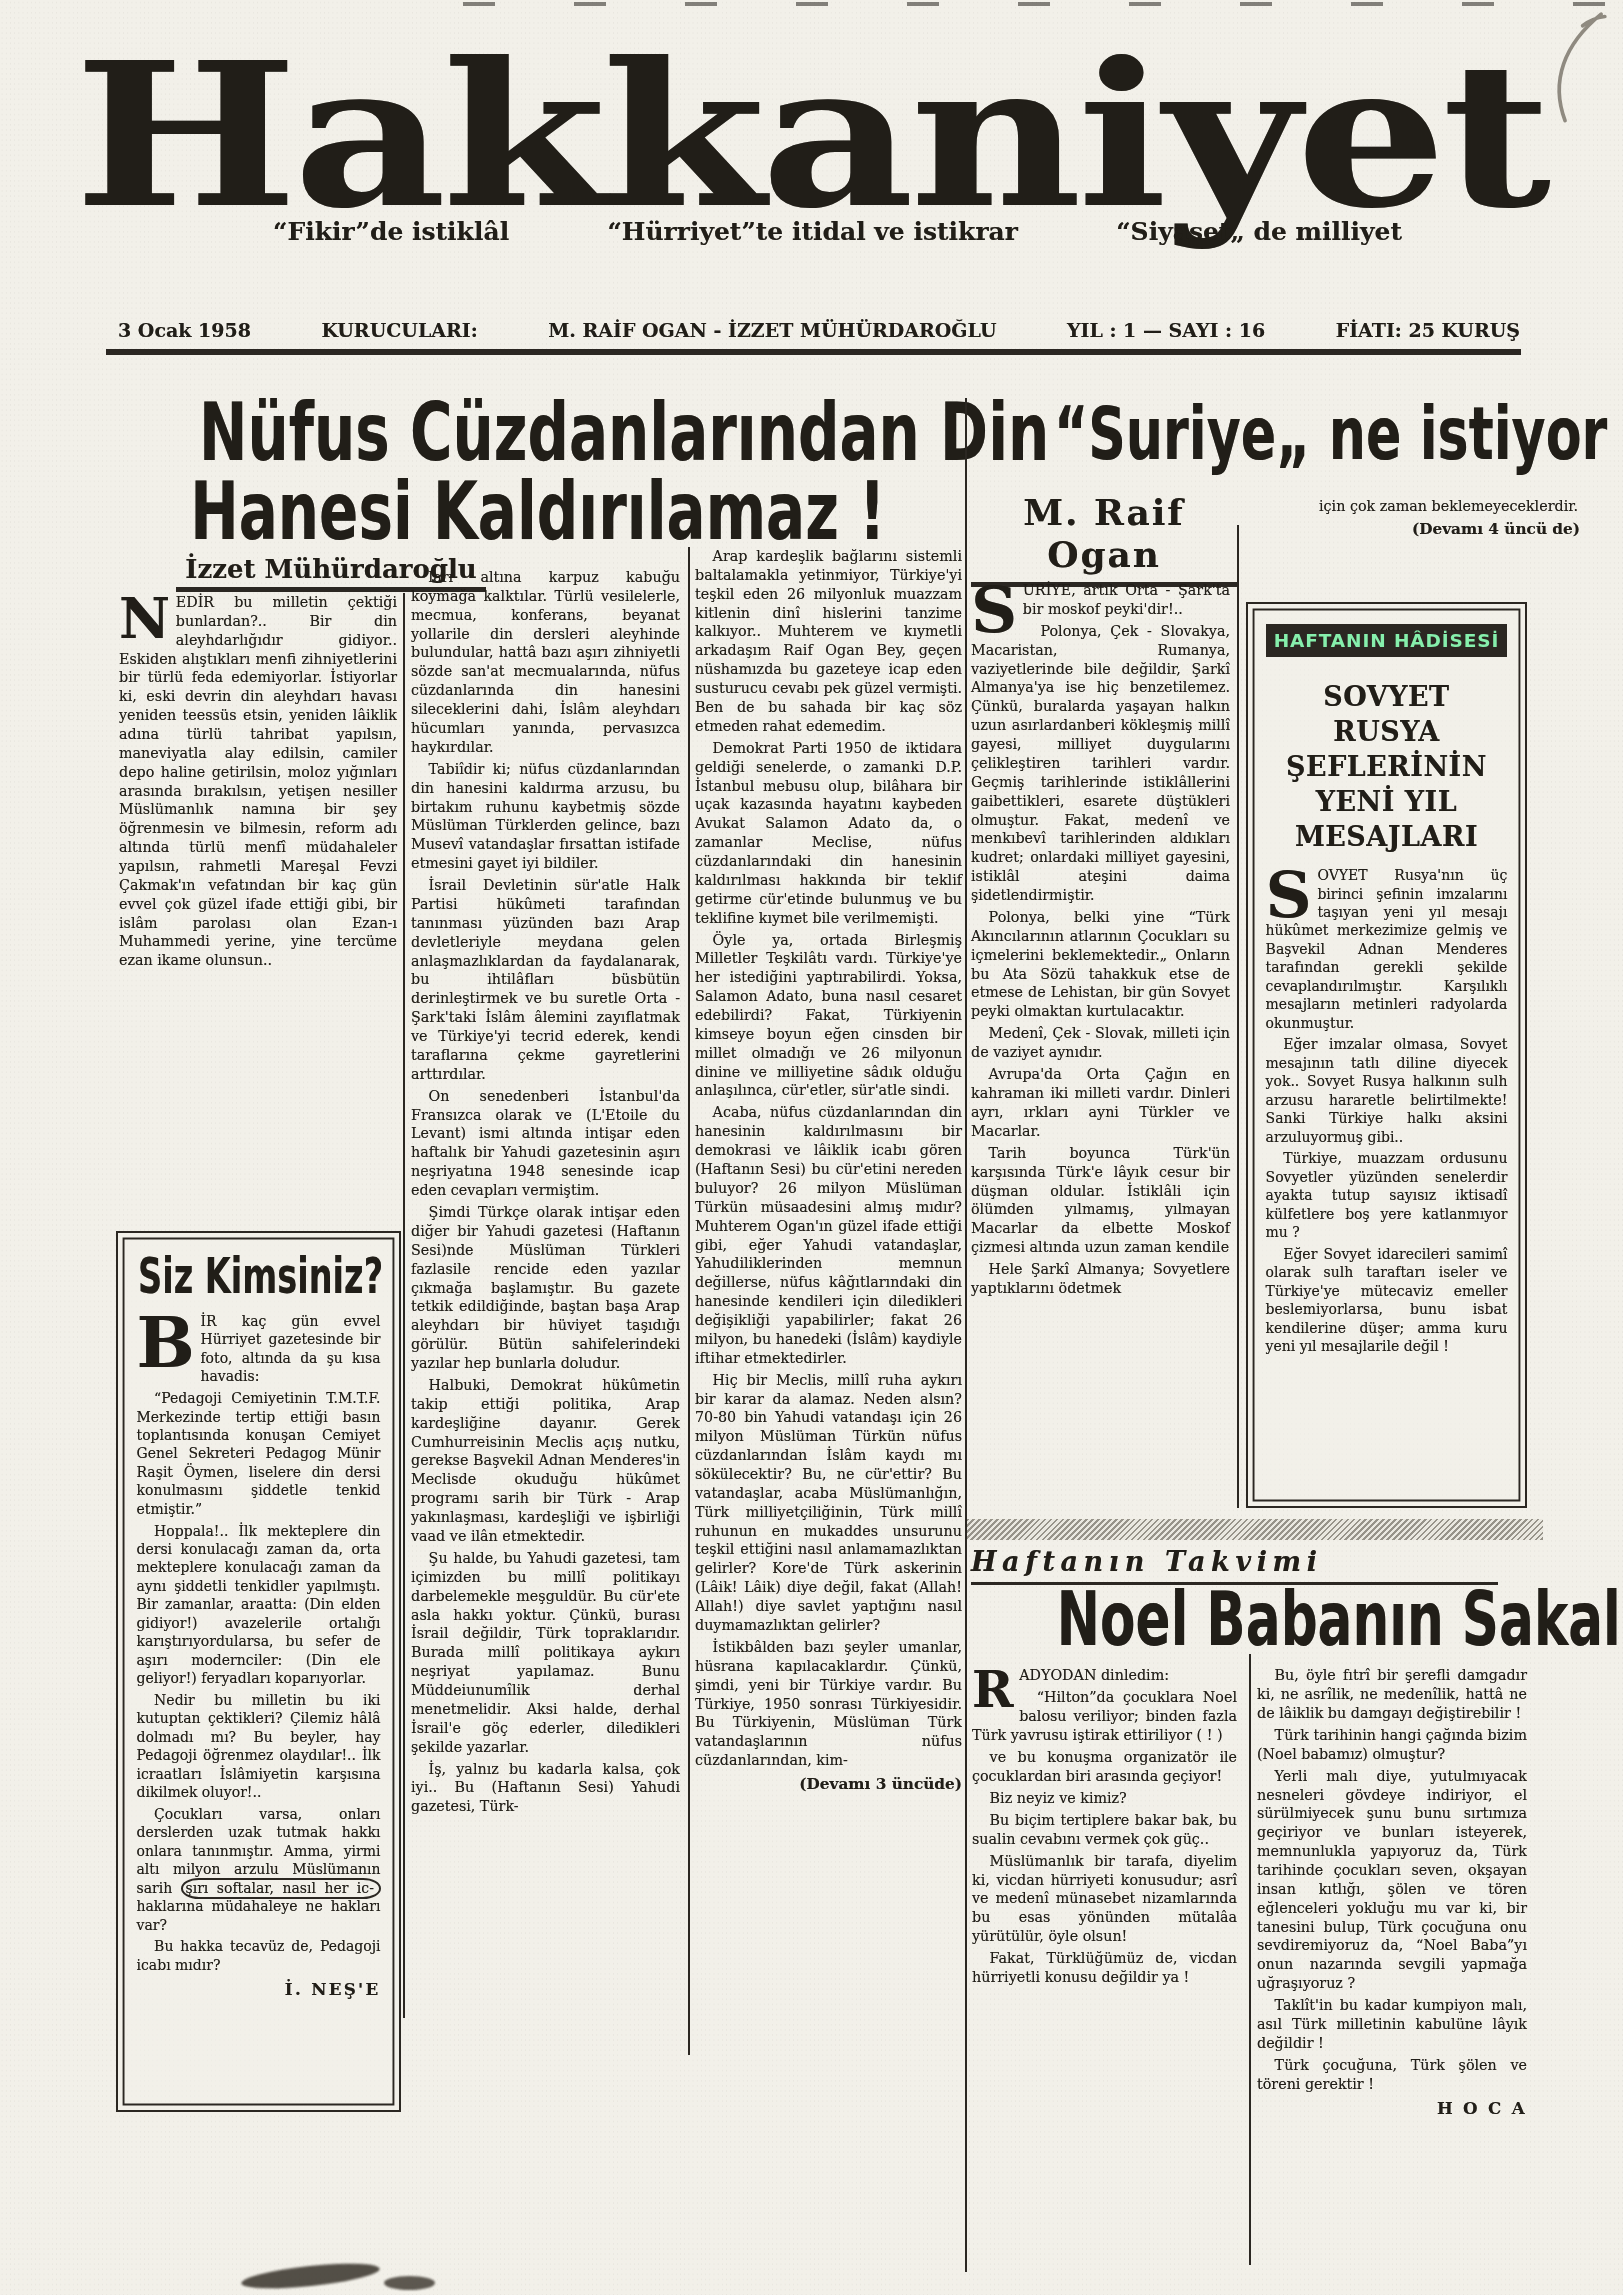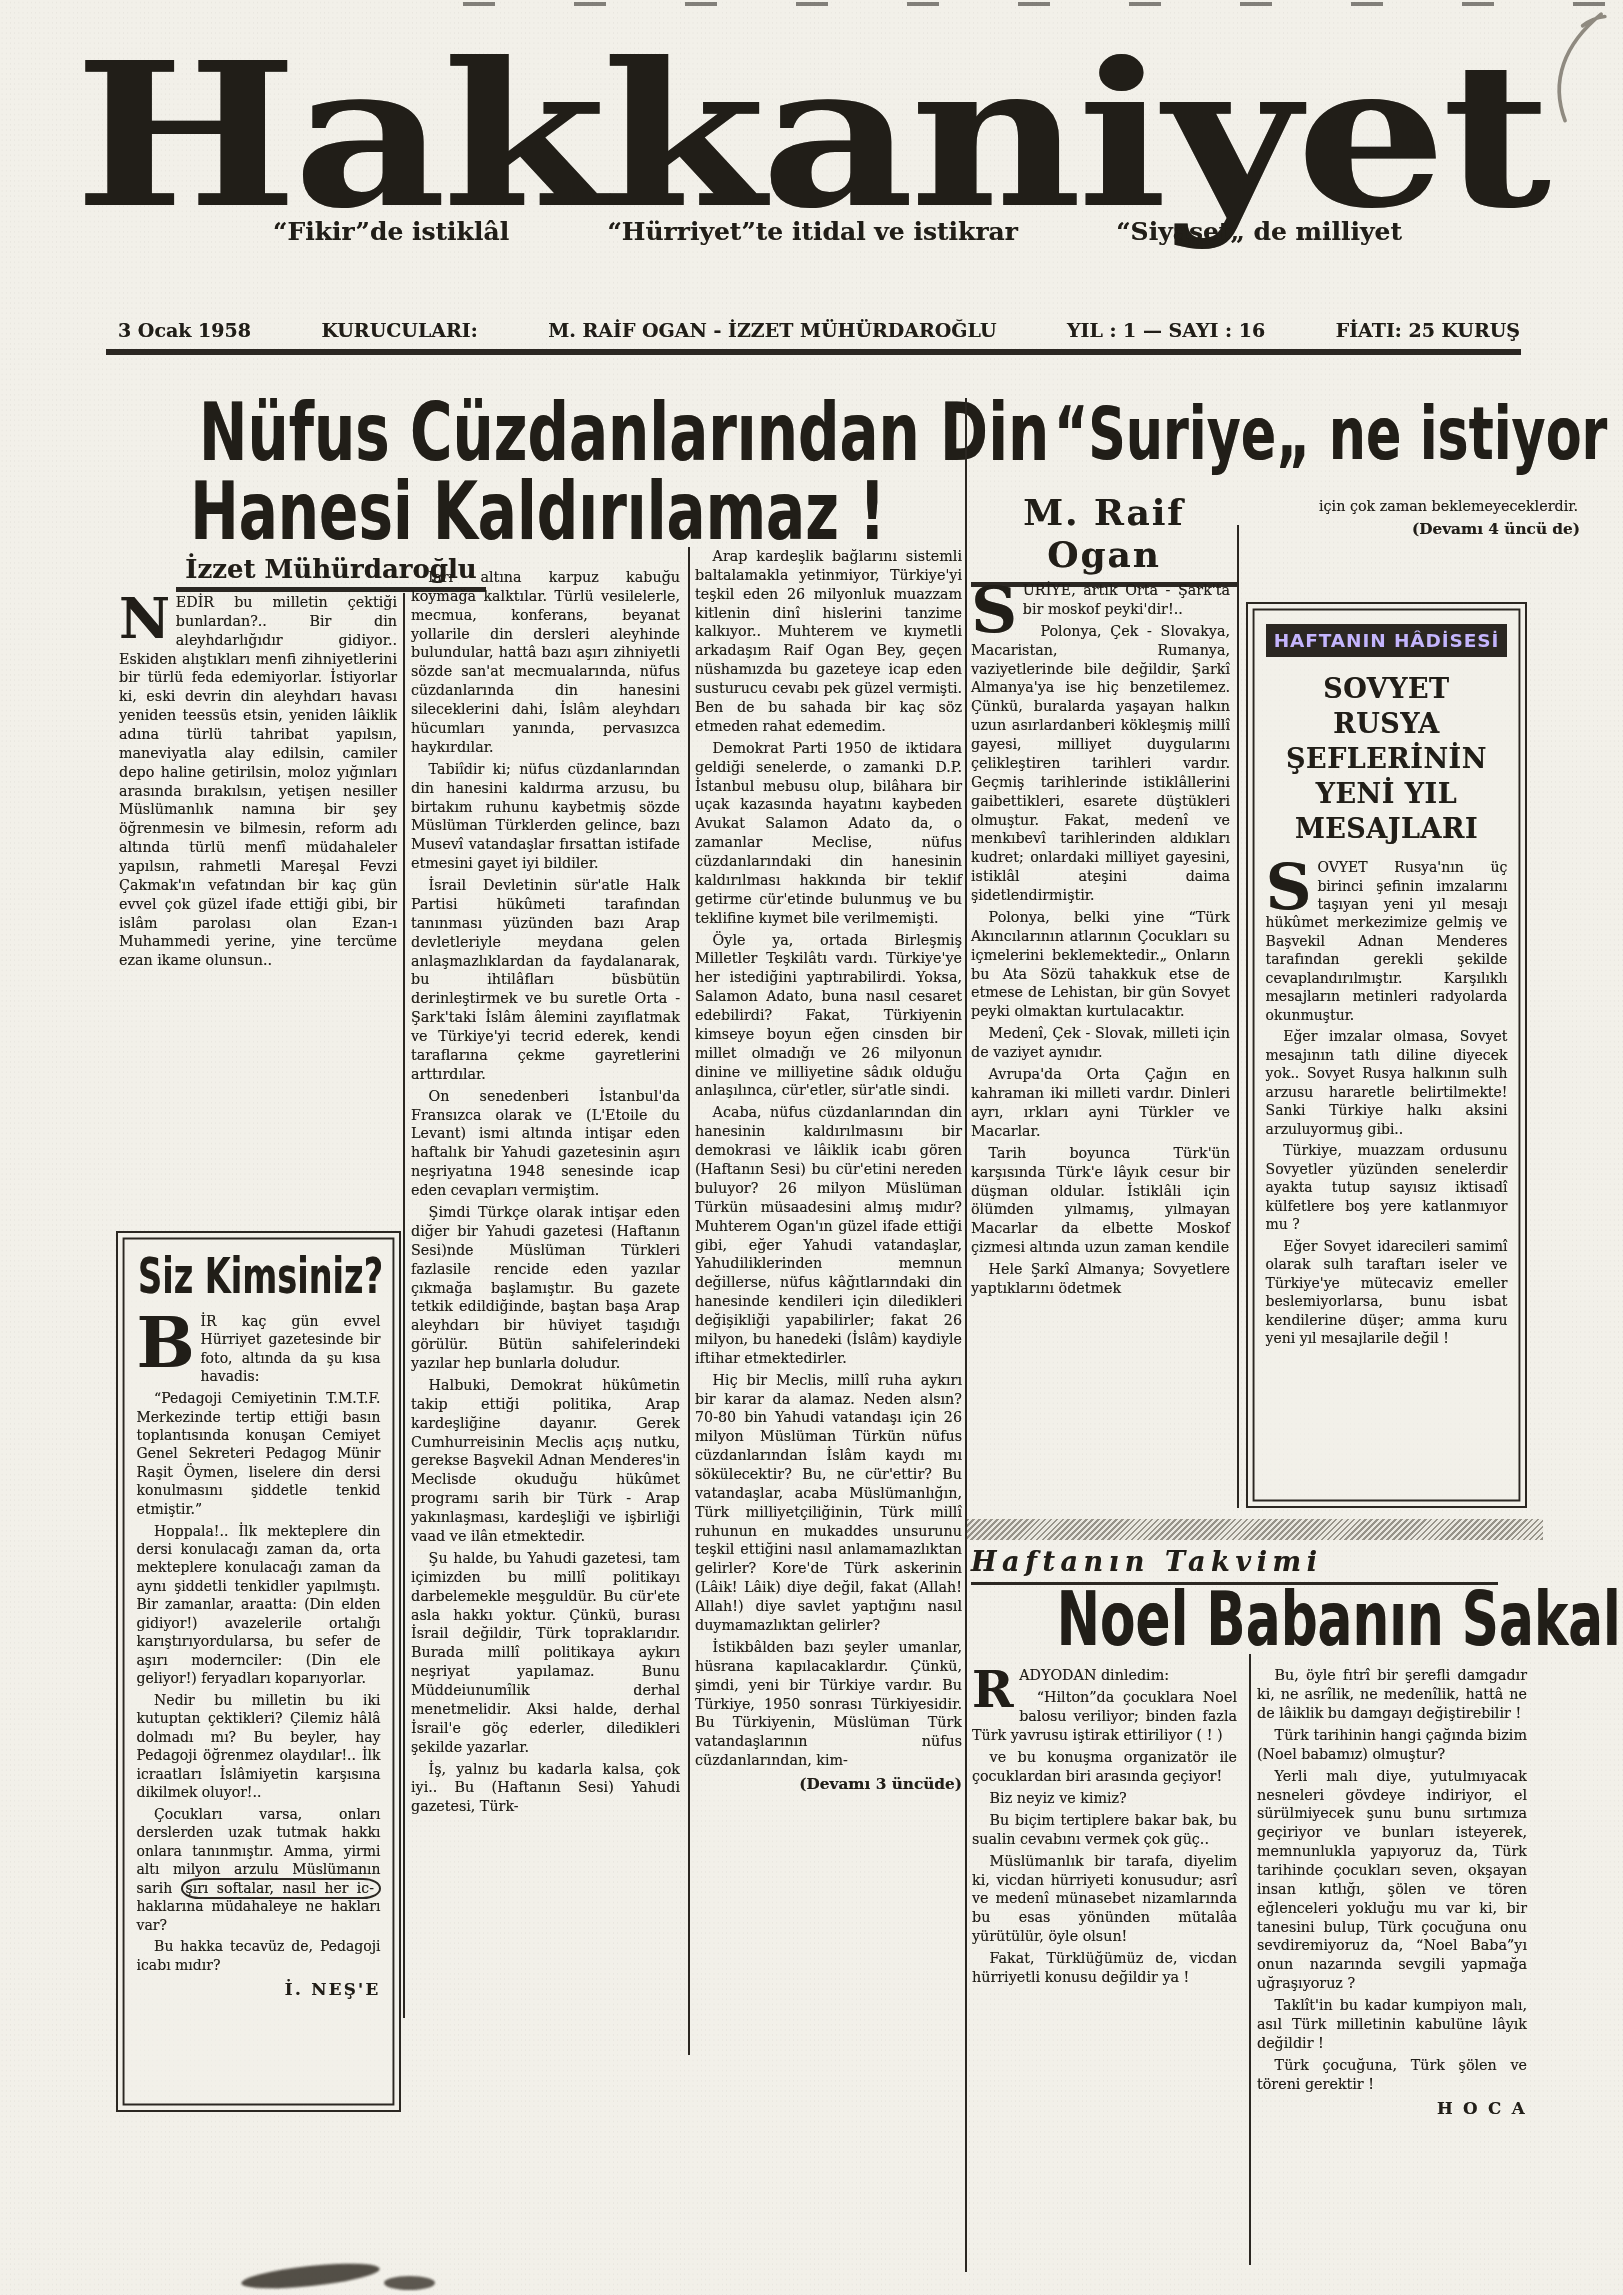--- a/index.html
+++ b/index.html
@@ -69,21 +69,21 @@
   #siz-box{left:116px;top:1231px;width:285px;height:881px;padding:22px 18.5px 14px;}
   #siz-box .body-p{font-size:14px;}
   #siz-title{font-family:"DejaVu Sans",sans-serif;font-weight:bold;font-size:43px;line-height:1;margin:0 0 14px 1.9px;white-space:nowrap;}
   #siz-title span{display:inline-block;transform:scale(0.78,1.15);transform-origin:left center;}
   .hand-oval{border:2.3px solid #2b2722;border-radius:20.4px/12px;padding:0 4.6px 0.9px 2.8px;box-decoration-break:clone;-webkit-box-decoration-break:clone;}
 
   #suriye-topright{left:1319px;top:497px;width:261px;}
   #suriye-body{left:971px;top:581px;width:259px;}
 
   #had-box{left:1246px;top:602px;width:281px;height:906px;padding:20.4px 17.6px;}
-  #had-band{background:#2b2722;color:#c4b5fd;font-family:"DejaVu Sans",sans-serif;font-weight:bold;font-size:18.5px;text-align:center;letter-spacing:0.9px;padding:5.6px 0;margin-bottom:14px;}
+  #had-band{background:#2b2722;color:#86efac;font-family:"DejaVu Sans",sans-serif;font-weight:bold;font-size:18.5px;text-align:center;letter-spacing:0.9px;padding:5.6px 0;margin-bottom:22px;}
   #had-heading{font-weight:bold;font-size:27px;line-height:1.3;text-align:center;letter-spacing:0.5px;margin-bottom:12px;}
   #had-box .body-p{font-size:14px;}
 
   
   #hatch{left:967px;top:1519px;width:576px;height:21px;
     background:repeating-linear-gradient(135deg,#8d897f 0 1.9px,#e9e7df 1.9px 4.2px);opacity:.9;}
   #kicker{left:971px;top:1546px;width:527px;font-size:27px;font-weight:bold;font-style:italic;letter-spacing:5.6px;border-bottom:3.7px solid #2b2722;padding-bottom:4.6px;}
   #noel-h{left:965px;top:1583px;width:578px;font-size:68px;line-height:74px;}
   #noel-h span{display:inline-block;transform:scale(0.76,1.1);transform-origin:center;}
   #noelA{left:972px;top:1666px;width:265px;}

